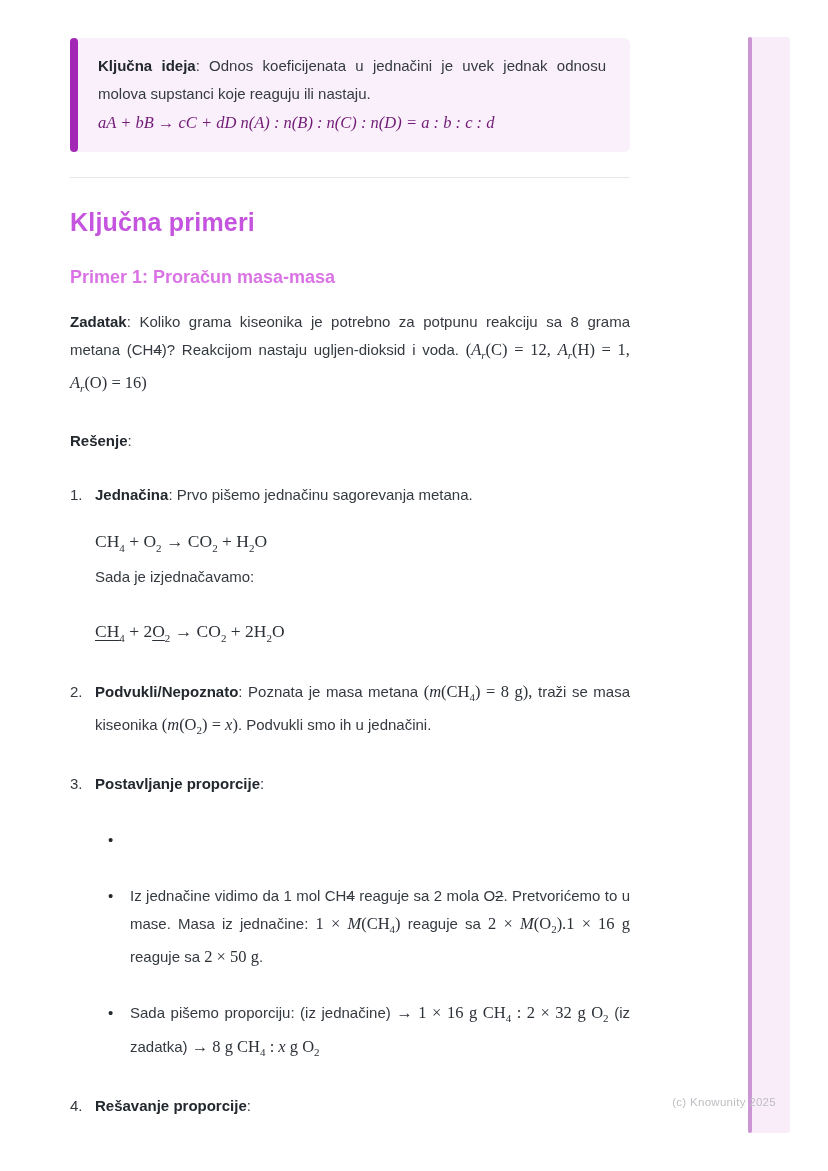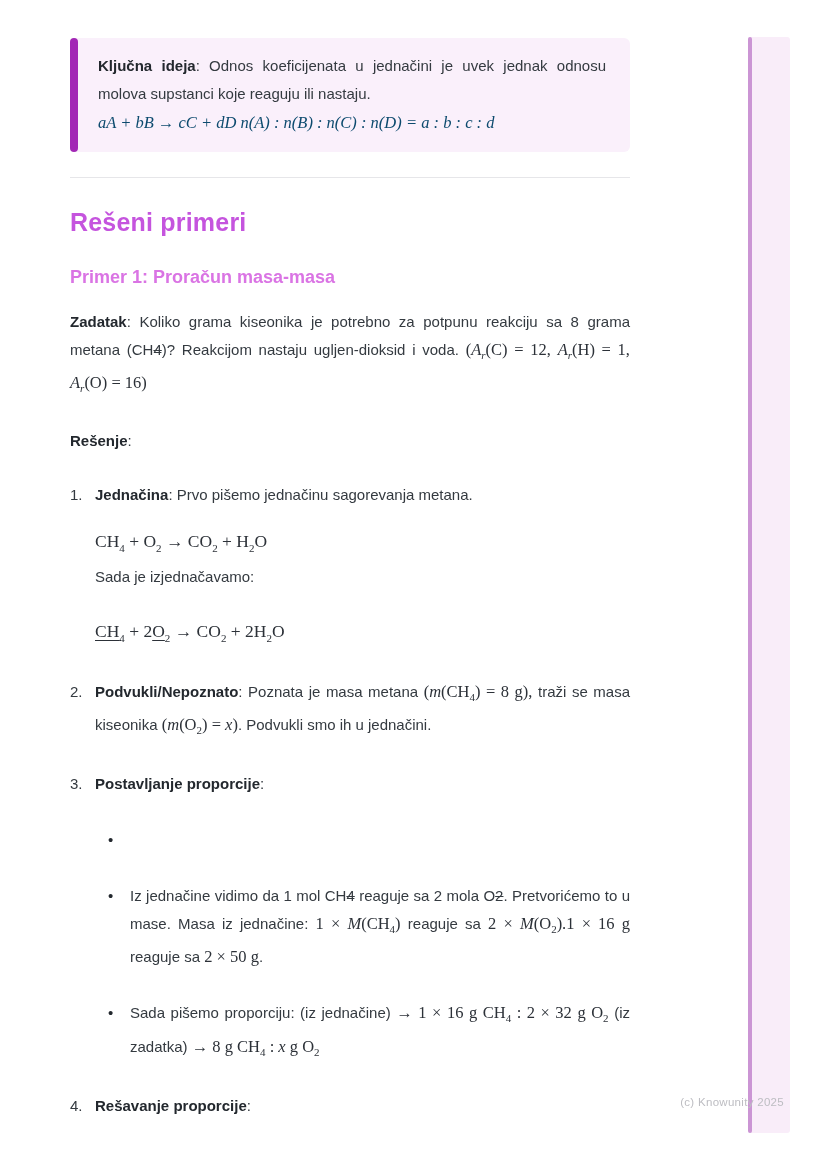--- a/index.html
+++ b/index.html
@@ -42,21 +42,21 @@
   .m {
     font-family: "Liberation Serif", "DejaVu Serif", serif;
     font-size: 16.5px;
     color: #2c3138;
   }
   .m i { font-style: italic; }
   .math-italic {
     font-family: "Liberation Serif", "DejaVu Serif", serif;
     font-style: italic;
     font-size: 16.5px;
-    color: #0c4a6e;
+    color: #701a75;
     line-height: 30px;
     display: block;
   }
   
   .divider {
     border: none;
     border-top: 1px solid #e6e6e9;
     margin-top: 25px;
   }
   h2.h2 {
@@ -118,21 +118,21 @@
   .edge-strip-line {
     position: absolute;
     left: 0; top: 0; bottom: 0;
     width: 4px;
     background: var(--strip_line, #cb95d4);
     border-radius: 3px;
   }
   .footer {
     position: absolute;
     top: 1096px;
-    right: 44px;
+    right: 52px;
     font-size: 11.5px;
     letter-spacing: .3px;
     color: #bdbdc2;
     z-index: 2;
   }
 </style>
 </head>
 <body>
 
 <div class="edge-strip">
@@ -142,21 +142,21 @@
 <div class="content">
 
   <div class="callout">
     <div class="callout-bar"></div>
     <p class="body-text"><b>Ključna ideja</b>: Odnos koeficijenata u jednačini je uvek jednak odnosu molova supstanci koje reaguju ili nastaju.</p>
     <span class="math-italic">aA + bB → cC + dD n(A) : n(B) : n(C) : n(D) = a : b : c : d</span>
   </div>
 
   <hr class="divider">
 
-  <h2 class="h2">Rešeni primeri</h2>
+  <h2 class="h2">Ključna primeri</h2>
 
   <h3 class="h3">Primer 1: Proračun masa-masa</h3>
 
   <p class="body-text para"><b>Zadatak</b>: Koliko grama kiseonika je potrebno za potpunu reakciju sa 8 grama metana (CH<s>4</s>)? Reakcijom nastaju ugljen-dioksid i voda. <span class="m">(<i>A</i><sub><i>r</i></sub>(C) = 12, <i>A</i><sub><i>r</i></sub>(H) = 1, <i>A</i><sub><i>r</i></sub>(O) = 16)</span></p>
 
   <p class="body-text solution"><b>Rešenje</b>:</p>
 
   <div class="step">
     <span class="step-num">1.</span>
     <div class="step-body">

